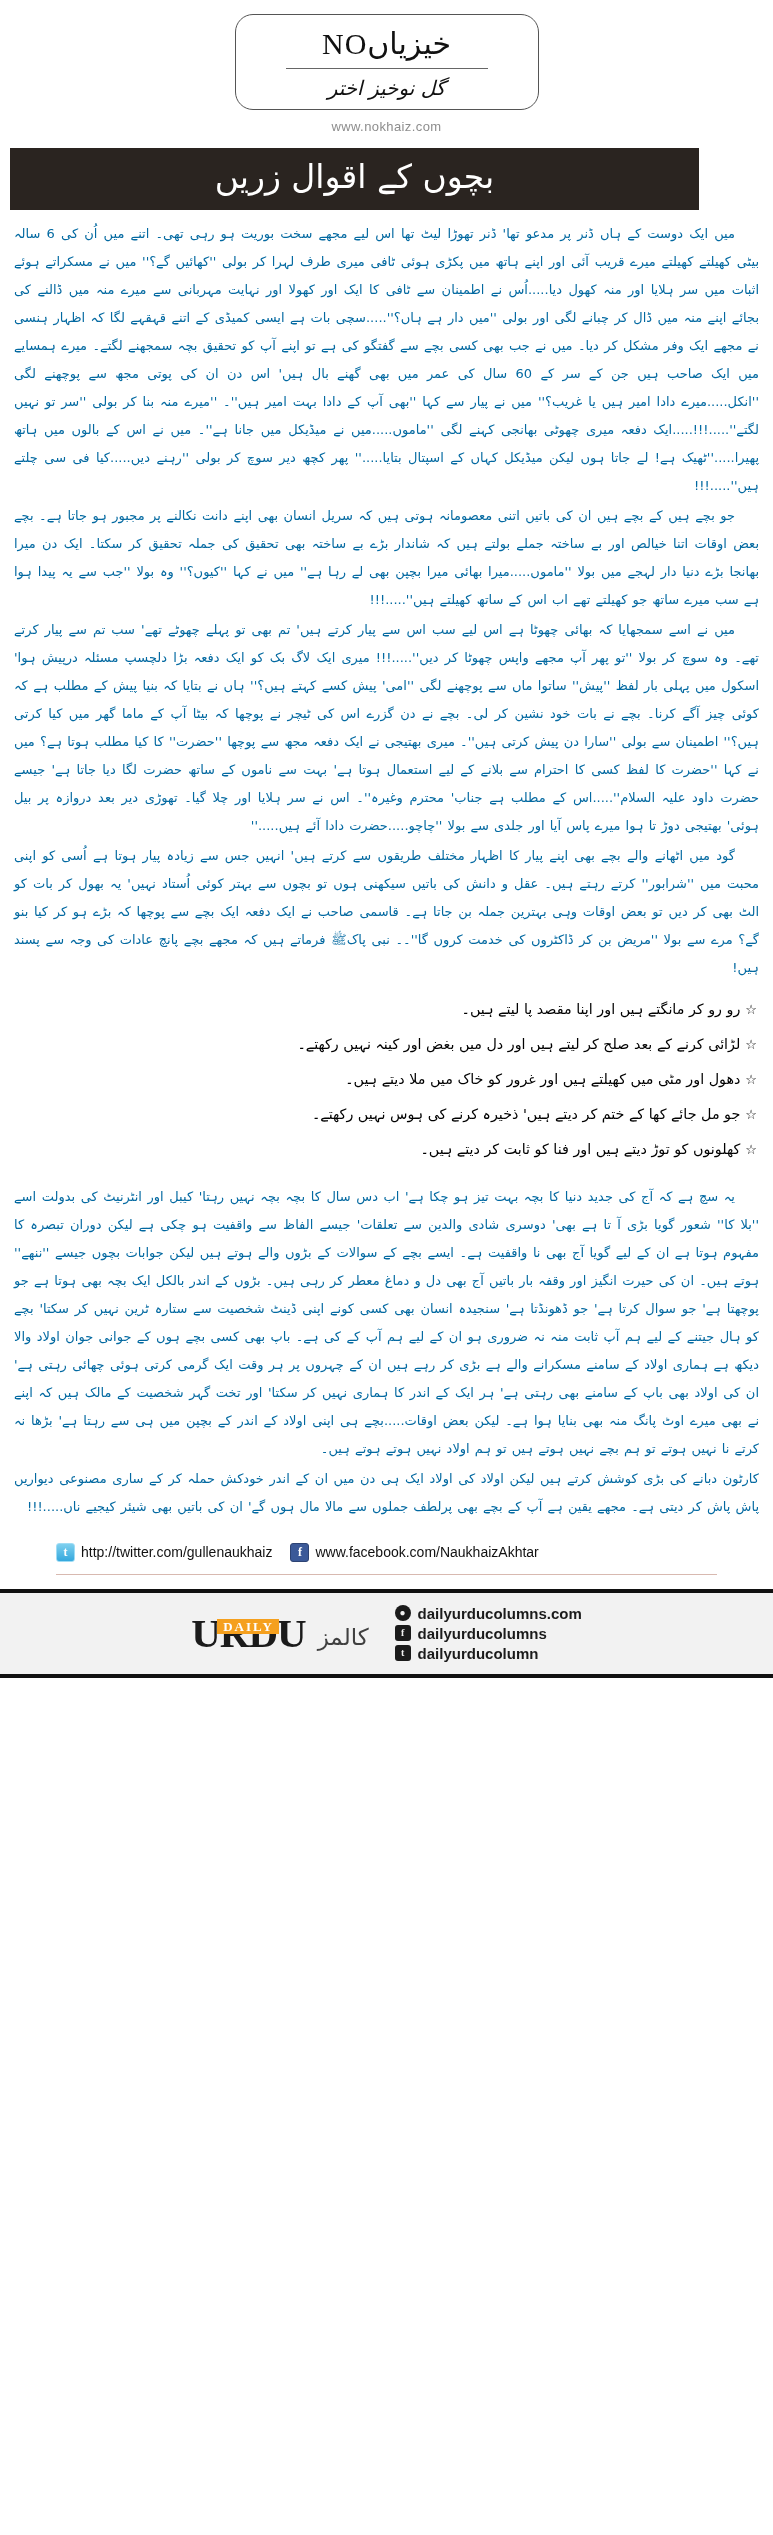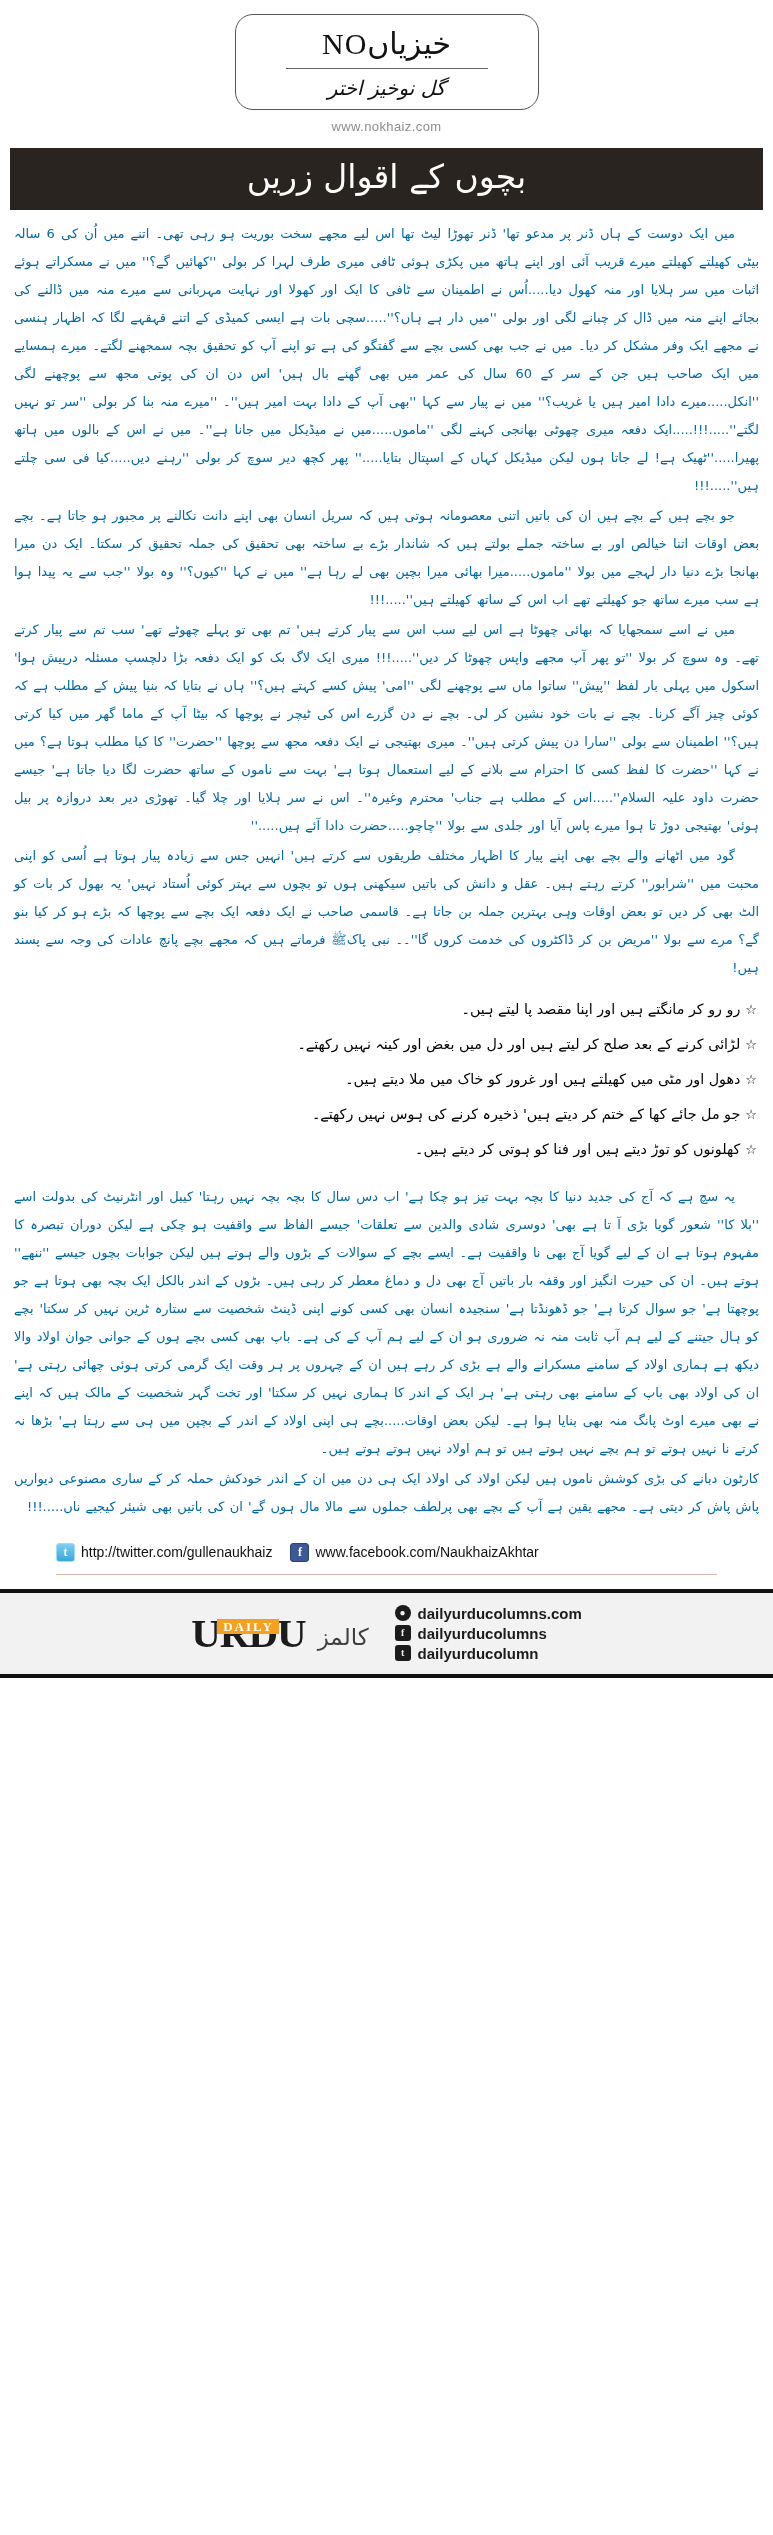--- a/index.html
+++ b/index.html
@@ -64,21 +64,21 @@
     margin:9px 0 8px 0;
     font-size:13px;
     color:#8d8d8d;
     letter-spacing:.4px;
     font-family:"Liberation Sans", sans-serif;
   }
 
   
   .title-banner{
     background:#2a2420;
-    width:753px;
+    width:689px;
     margin:0 10px;
     height:62px;
     display:flex;
     align-items:center;
     justify-content:center;
     overflow:hidden;
   }
   .title-banner h1{
     margin:0;
     color:#ffffff;
@@ -246,26 +246,26 @@
     <p>جو بچے ہیں کے بچے ہیں ان کی باتیں اتنی معصومانہ ہوتی ہیں کہ سریل انسان بھی اپنے دانت نکالنے پر مجبور ہو جاتا ہے۔ بچے بعض اوقات اتنا خیالص اور بے ساختہ جملے بولتے ہیں کہ شاندار بڑے بے ساختہ بھی تحقیق کی جملہ تحقیق کر سکتا۔ ایک دن میرا بھانجا بڑے دنیا دار لہجے میں بولا ''ماموں.....میرا بھائی میرا بچپن بھی لے رہا ہے'' میں نے کہا ''کیوں؟'' وہ بولا ''جب سے یہ پیدا ہوا ہے سب میرے ساتھ جو کھیلتے تھے اب اس کے ساتھ کھیلتے ہیں''.....!!!</p>
     <p>میں نے اسے سمجھایا کہ بھائی چھوٹا ہے اس لیے سب اس سے پیار کرتے ہیں' تم بھی تو پہلے چھوٹے تھے' سب تم سے پیار کرتے تھے۔ وہ سوچ کر بولا ''تو پھر آپ مجھے واپس چھوٹا کر دیں''.....!!! میری ایک لاگ بک کو ایک دفعہ بڑا دلچسپ مسئلہ درپیش ہوا' اسکول میں پہلی بار لفظ ''پیش'' ساتوا ماں سے پوچھنے لگی ''امی' پیش کسے کہتے ہیں؟'' ہاں نے بتایا کہ بنیا پیش کے مطلب ہے کہ کوئی چیز آگے کرنا۔ بچے نے بات خود نشین کر لی۔ بچے نے دن گزرے اس کی ٹیچر نے پوچھا کہ بیٹا آپ کے ماما گھر میں کیا کرتی ہیں؟'' اطمینان سے بولی ''سارا دن پیش کرتی ہیں''۔ میری بھتیجی نے ایک دفعہ مجھ سے پوچھا ''حضرت'' کا کیا مطلب ہوتا ہے؟ میں نے کہا ''حضرت کا لفظ کسی کا احترام سے بلانے کے لیے استعمال ہوتا ہے' بہت سے ناموں کے ساتھ حضرت لگا دیا جاتا ہے' جیسے حضرت داود علیہ السلام''.....اس کے مطلب ہے جناب' محترم وغیرہ''۔ اس نے سر ہلایا اور چلا گیا۔ تھوڑی دیر بعد دروازہ پر بیل ہوئی' بھتیجی دوڑ تا ہوا میرے پاس آیا اور جلدی سے بولا ''چاچو.....حضرت دادا آ‎ئے ہیں.....''</p>
     <p>گود میں اٹھانے والے بچے بھی اپنے پیار کا اظہار مختلف طریقوں سے کرتے ہیں' انہیں جس سے زیادہ پیار ہوتا ہے اُسی کو اپنی محبت میں ''شرابور'' کرتے رہتے ہیں۔ عقل و دانش کی باتیں سیکھنی ہوں تو بچوں سے بہتر کوئی اُستاد نہیں' یہ بھول کر بات کو الٹ بھی کر دیں تو بعض اوقات وہی بہترین جملہ بن جاتا ہے۔ قاسمی صاحب نے ایک دفعہ ایک بچے سے پوچھا کہ بڑے ہو کر کیا بنو گے؟ مرے سے بولا ''مریض بن کر ڈاکٹروں کی خدمت کروں گا''۔۔ نبی پاکﷺ فرماتے ہیں کہ مجھے بچے پانچ عادات کی وجہ سے پسند ہیں!</p>
   </div>
 
   <ul class="bullets">
     <li><span class="star">☆</span><span>رو رو کر مانگتے ہیں اور اپنا مقصد پا لیتے ہیں۔</span></li>
     <li><span class="star">☆</span><span>لڑائی کرنے کے بعد صلح کر لیتے ہیں اور دل میں بغض اور کینہ نہیں رکھتے۔</span></li>
     <li><span class="star">☆</span><span>دھول اور مٹی میں کھیلتے ہیں اور غرور کو خاک میں ملا دیتے ہیں۔</span></li>
     <li><span class="star">☆</span><span>جو مل جائے کھا کے ختم کر دیتے ہیں' ذخیرہ کرنے کی ہوس نہیں رکھتے۔</span></li>
-    <li><span class="star">☆</span><span>کھلونوں کو توڑ دیتے ہیں اور فنا کو ہوتی کر دیتے ہیں۔</span></li>
+    <li><span class="star">☆</span><span>کھلونوں کو توڑ دیتے ہیں اور فنا کو ثابت کر دیتے ہیں۔</span></li>
   </ul>
 
   <div class="article">
     <p>یہ سچ ہے کہ آج کی جدید دنیا کا بچہ بہت تیز ہو چکا ہے' اب دس سال کا بچہ بچہ نہیں رہتا' کیبل اور انٹرنیٹ کی بدولت اسے ''بلا کا'' شعور گویا بڑی آ‎ تا ہے بھی' دوسری شادی والدین سے تعلقات' جیسے الفاظ سے واقفیت ہو چکی ہے لیکن دوران تبصرہ کا مفہوم ہوتا ہے ان کے لیے گویا آج بھی نا واقفیت ہے۔ ایسے بچے کے سوالات کے بڑوں والے ہوتے ہیں لیکن جوابات بچوں جیسے ''ننھے'' ہوتے ہیں۔ ان کی حیرت انگیز اور وقفہ بار باتیں آج بھی دل و دماغ معطر کر رہی ہیں۔ بڑوں کے اندر بالکل ایک بچہ بھی ہوتا ہے جو پوچھتا ہے' جو سوال کرتا ہے' جو ڈھونڈتا ہے' سنجیدہ انسان بھی کسی کونے اپنی ڈینٹ شخصیت سے ستارہ ٹرین نہیں کر سکتا' بچے کو ہال جیتنے کے لیے ہم آپ ثابت منہ نہ ضروری ہو ان کے لیے ہم آپ کے کی ہے۔ باپ بھی کسی بچے ہوں کے جوانی جوان اولاد والا دیکھ ہے ہماری اولاد کے سامنے مسکرانے والے ہے بڑی کر رہے ہیں ان کے چہروں پر ہر وقت ایک گرمی کرتی ہوئی چھائی رہتی ہے' ان کی اولاد بھی باپ کے سامنے بھی رہتی ہے' ہر ایک کے اندر کا ہماری نہیں کر سکتا' اور تخت گہر شخصیت کے مالک ہیں کہ اپنے نے بھی میرے اوٹ پانگ منہ بھی بنایا ہوا ہے۔ لیکن بعض اوقات.....بچے ہی اپنی اولاد کے اندر کے بچپن میں ہی سے رہتا ہے' بڑھا نہ کرتے نا نہیں ہوتے تو ہم بچے نہیں ہوتے ہیں تو ہم اولاد نہیں ہوتے ہوتے ہیں۔</p>
-    <p class="noindent">کارٹون دبانے کی بڑی کوشش ناموں ہیں لیکن اولاد کی اولاد ایک ہی دن میں ان کے اندر خودکش حملہ کر کے ساری مصنوعی دیواریں پاش پاش کر دیتی ہے۔ مجھے یقین ہے آپ کے بچے بھی پرلطف جملوں سے مالا مال ہوں گے' ان کی باتیں بھی شیئر کیجیے ناں.....!!!</p>
+    <p class="noindent">کارٹون دبانے کی بڑی کوشش کرتے ہیں لیکن اولاد کی اولاد ایک ہی دن میں ان کے اندر خودکش حملہ کر کے ساری مصنوعی دیواریں پاش پاش کر دیتی ہے۔ مجھے یقین ہے آپ کے بچے بھی پرلطف جملوں سے مالا مال ہوں گے' ان کی باتیں بھی شیئر کیجیے ناں.....!!!</p>
   </div>
 
   <div class="social">
     <div class="grp">
       <span class="ic ic-tw">
           <span>t</span>
         </span>
       <span>http://twitter.com/gullenaukhaiz</span>
     </div>
     <div class="grp">

